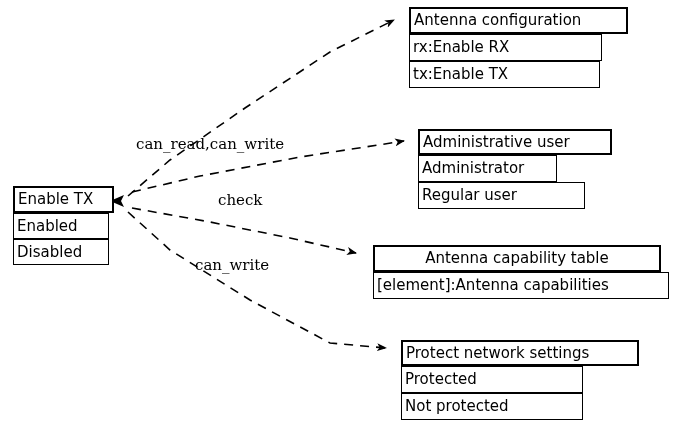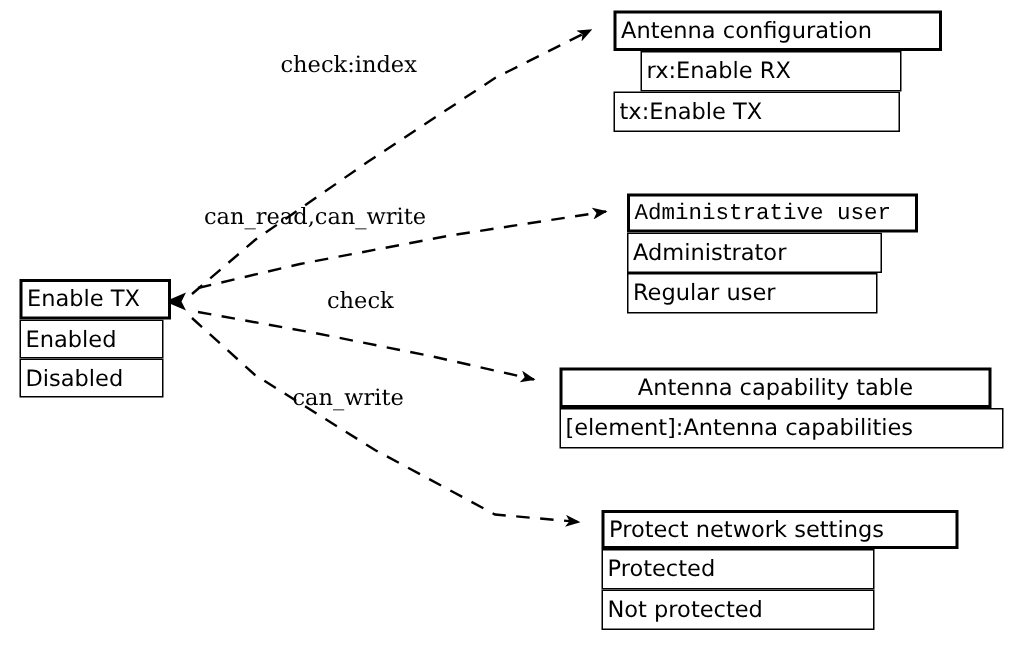--- a/index.html
+++ b/index.html
@@ -97,33 +97,33 @@
     </div>
     <div class="cell row align-left" style="left:13px; top:239px; width:96px; height:26px;text-align:center;">
       <span class="txt">Disabled</span>
     </div>
   </div>
 
   <div class="node">
     <div class="cell head align-left" style="left:409px; top:7px; width:219px; height:27px;align-items:center;">
       <span class="txt">Antenna configuration</span>
     </div>
-    <div class="cell row align-left" style="left:427px; top:34px; width:174px; height:27px;">
+    <div class="cell row align-left" style="left:409px; top:34px; width:193px; height:27px;">
       <span class="txt">rx:Enable RX</span>
     </div>
     <div class="cell row align-left" style="left:409px; top:61px; width:191px; height:27px;">
       <span class="txt">tx:Enable TX</span>
     </div>
   </div>
 
   <div class="node">
-    <div class="cell head align-left" style="left:418px; top:129px; width:194px; height:26px;font-family:Liberation Mono, monospace;">
+    <div class="cell head align-left" style="left:418px; top:129px; width:194px; height:26px;">
       <span class="txt">Administrative user</span>
     </div>
-    <div class="cell row align-left" style="left:418px; top:155px; width:170px; height:27px;">
+    <div class="cell row align-left" style="left:418px; top:155px; width:139px; height:27px;">
       <span class="txt">Administrator</span>
     </div>
     <div class="cell row align-left" style="left:418px; top:182px; width:167px; height:27px;">
       <span class="txt">Regular user</span>
     </div>
   </div>
 
   <div class="node">
     <div class="cell head align-center" style="left:373px; top:245px; width:288px; height:27px;">
       <span class="txt">Antenna capability table</span>
@@ -138,23 +138,20 @@
       <span class="txt">Protect network settings</span>
     </div>
     <div class="cell row align-left" style="left:401px; top:366px; width:182px; height:27px;">
       <span class="txt">Protected</span>
     </div>
     <div class="cell row align-left" style="left:401px; top:393px; width:182px; height:27px;">
       <span class="txt">Not protected</span>
     </div>
   </div>
 
-  <div class="edge-label" style="left:187px; top:36px;">
-    <span>check:index</span>
-  </div>
 
   <div class="edge-label" style="left:136px; top:137px;">
     <span>can_read,can_write</span>
   </div>
 
   <div class="edge-label" style="left:218px; top:193px;">
     <span>check</span>
   </div>
 
   <div class="edge-label" style="left:195px; top:258px;">

